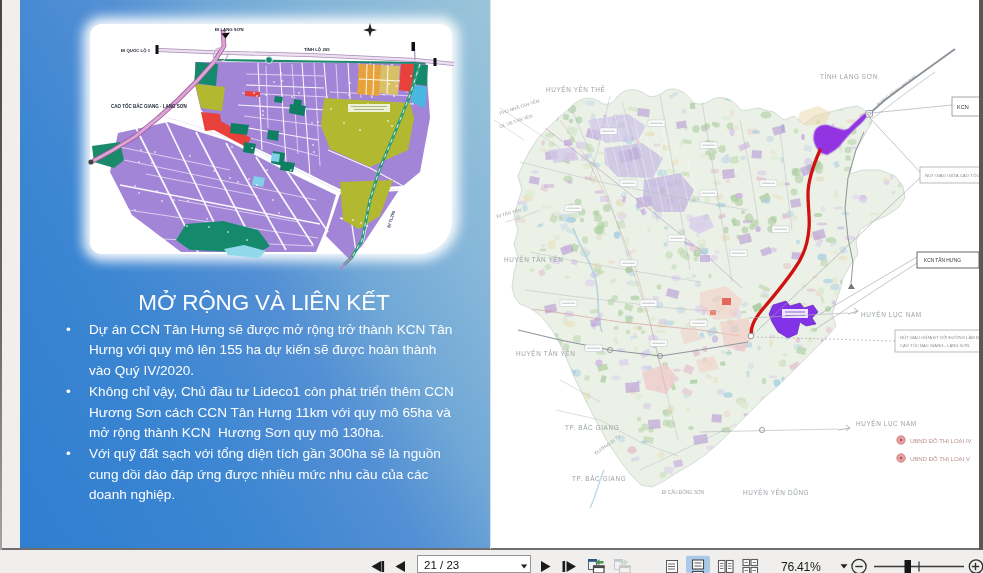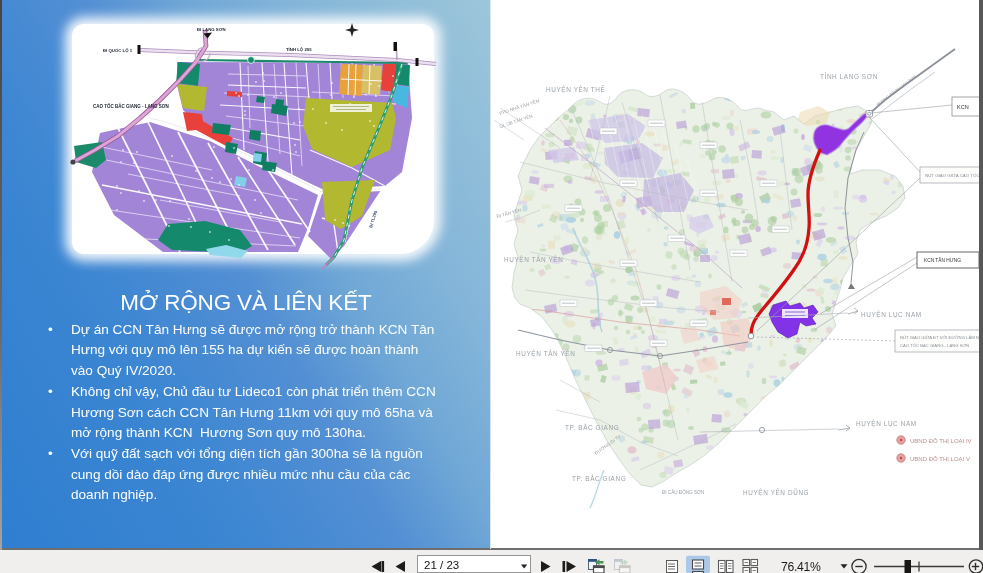--- a/index.html
+++ b/index.html
@@ -5,21 +5,21 @@
 html,body{margin:0;padding:0}
 body{width:983px;height:573px;position:relative;overflow:hidden;
   font-family:"Liberation Sans",sans-serif;background:#f0efed}
 .abs{position:absolute}
 </style>
 </head>
 <body>
 
 <div class="abs" style="left:0;top:0;width:2px;height:551px;background:linear-gradient(180deg,#454545,#6a6a6a 60%,#a8a2a2)"></div>
 
-<div class="abs" style="left:2px;top:0;width:488px;height:549px;background:linear-gradient(60deg,#2f7ed0 0%,#3c86d2 30%,#538fd4 50%,#6fa7d6 62%,#84b5d9 75%,#9cc6d9 100%)">
+<div class="abs" style="left:20px;top:0;width:488px;height:549px;background:linear-gradient(60deg,#2f7ed0 0%,#3c86d2 30%,#538fd4 50%,#6fa7d6 62%,#84b5d9 75%,#9cc6d9 100%)">
 
   <div class="abs" style="left:70px;top:24px;width:362px;height:230px;background:#fff;border-radius:12px 12px 34px 12px;box-shadow:0 0 12px 7px rgba(255,255,255,0.92)"></div>
 
   <svg class="abs" style="left:58px;top:14px" width="392" height="258" viewBox="60 14 392 258">
 
 <path d="M177,62 L408,63 L412,118 L402,172 L385,186 L322,189 L260,160 L210,135 L183,110 L177,85 Z" fill="#a385d8"></path>
 
 <path d="M100,133 L150,122 L210,141 L260,167 L318,195 L308,228 L298,252 L163,252 L114,215 L92,172 Z" fill="#a385d8"></path>
 
 <path d="M322,194 L381,190 L344,246 L331,259 L308,236 Z" fill="#a385d8"></path>

